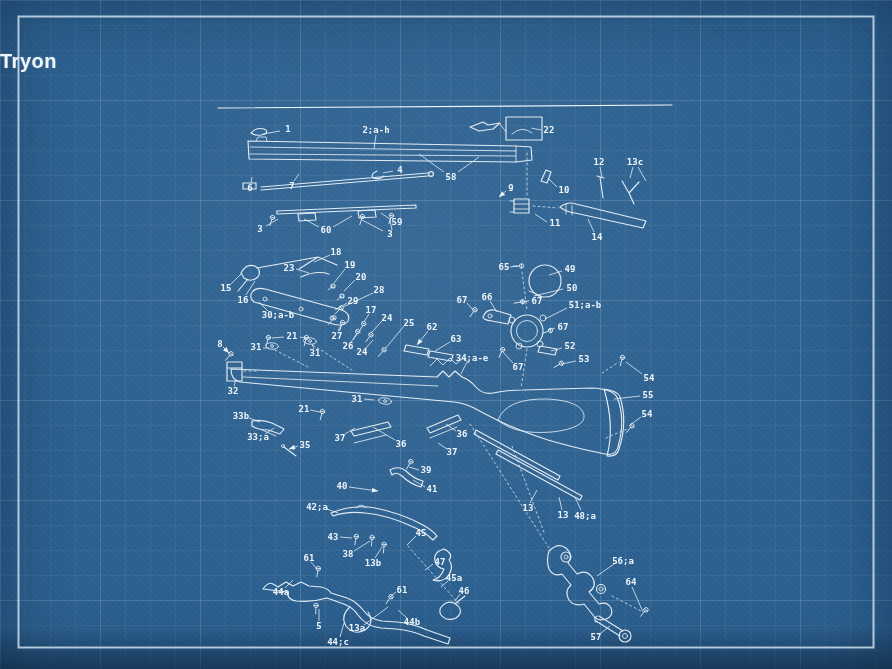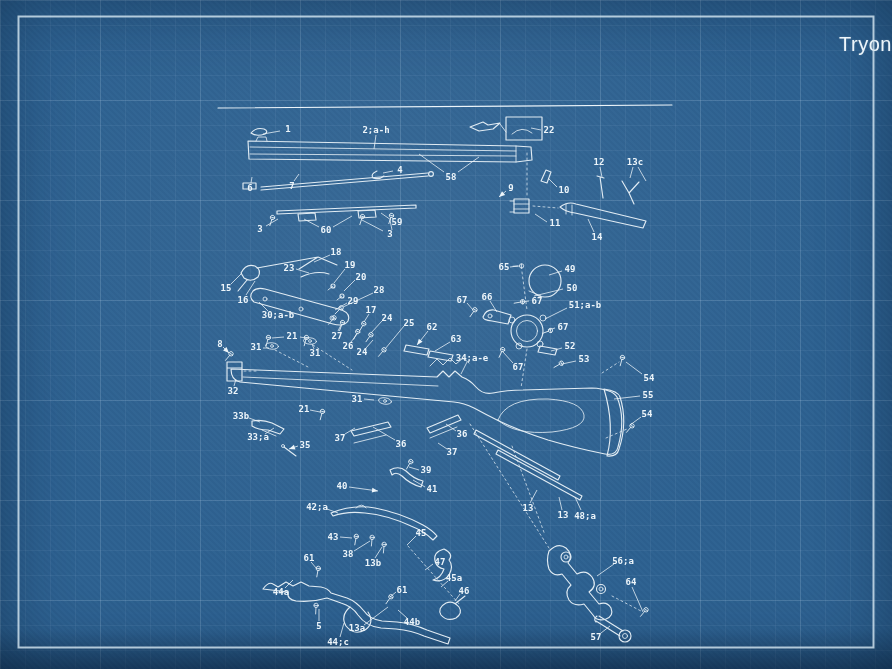--- a/index.html
+++ b/index.html
@@ -12,22 +12,22 @@
       linear-gradient(rgba(195,223,242,0.13) 1px, transparent 1px),
       linear-gradient(90deg, rgba(195,223,242,0.13) 1px, transparent 1px),
       linear-gradient(rgba(195,223,242,0.065) 1px, transparent 1px),
       linear-gradient(90deg, rgba(195,223,242,0.065) 1px, transparent 1px),
       repeating-linear-gradient(45deg, rgba(0,0,0,0.025) 0 2px, rgba(255,255,255,0.012) 2px 4px);
     background-size:100% 100%, 100% 100%, 100px 100px, 100px 100px, 25px 25px, 25px 25px, 6px 6px;
     box-shadow:inset 0 0 70px rgba(3,22,44,0.45);
     font-family:"Liberation Sans", sans-serif;
   }
   #title{
-    position:absolute;left:0;right:0;top:33px;text-align:right;
-    font-size:20px;font-weight:normal;letter-spacing:0.5px;
+    position:absolute;left:0;right:0;top:50px;text-align:left;
+    font-size:20px;font-weight:bold;letter-spacing:0.5px;
     color:var(--ink,#eef5fb);text-shadow:0 0 2px rgba(255,255,255,0.25);
   }
   svg{position:absolute;left:0;top:0;}
   .ink{stroke:var(--ink,#e9f2f8);fill:none;stroke-width:1.15;stroke-linecap:round;stroke-linejoin:round;}
   .thin{stroke-width:0.85;}
   .dash{stroke-dasharray:2 3;stroke-width:0.9;opacity:0.85;}
   .frame{stroke:var(--frame,#d7e8f3);stroke-width:2;fill:none;opacity:0.8;}
   .lbl{fill:var(--ink,#edf5fa);font-family:"DejaVu Sans Mono", monospace;font-weight:bold;font-size:9px;}
   .leader{stroke:var(--ink,#e9f2f8);stroke-width:0.85;fill:none;opacity:0.9;}
   .arrowhead{fill:var(--ink,#e9f2f8);stroke:none;}

